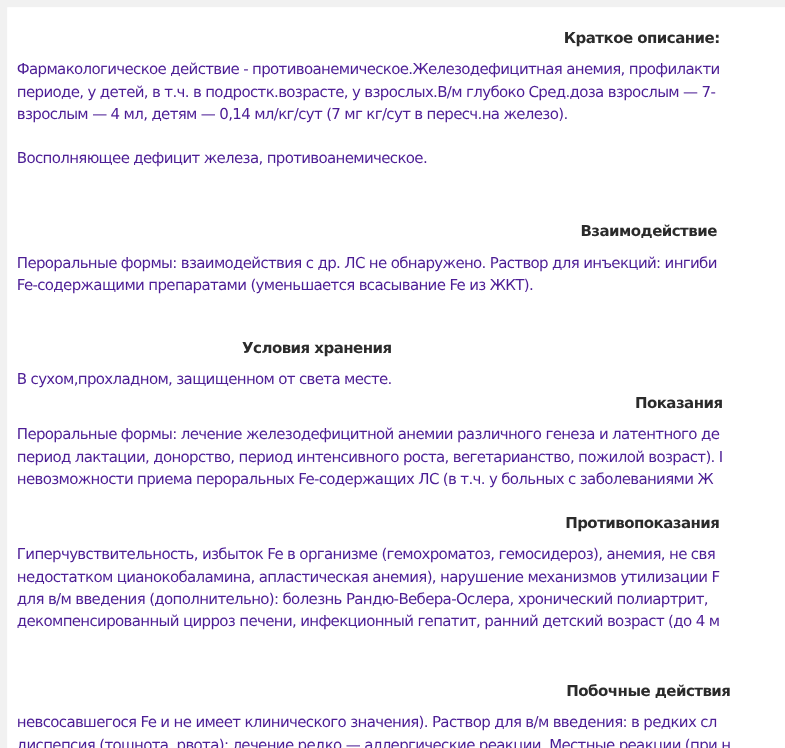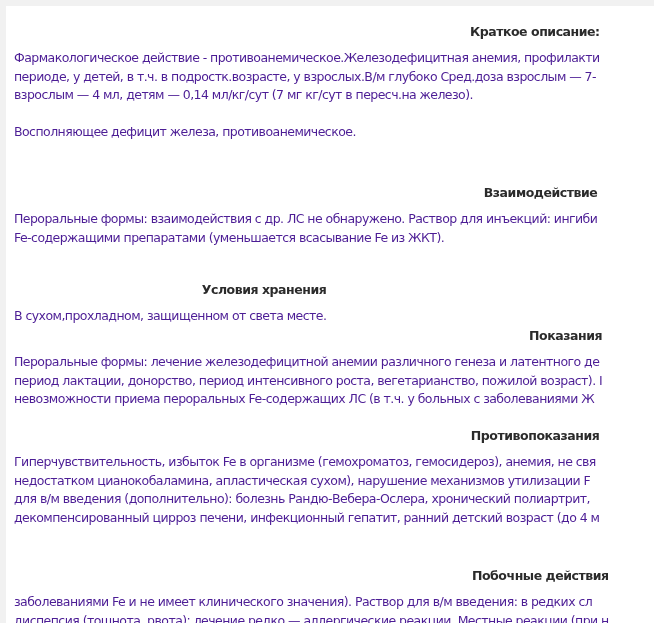--- a/index.html
+++ b/index.html
@@ -100,28 +100,28 @@
         <span class="line">Пероральные формы: лечение железодефицитной анемии различного генеза и латентного де</span>
         <span class="line">период лактации, донорство, период интенсивного роста, вегетарианство, пожилой возраст). I</span>
         <span class="line">невозможности приема пероральных Fe-содержащих ЛС (в т.ч. у больных с заболеваниями Ж</span>
       </div>
     </div>
 
     <div class="section s6">
       <div class="section-title">Противопоказания</div>
       <div class="section-body">
         <span class="line">Гиперчувствительность, избыток Fe в организме (гемохроматоз, гемосидероз), анемия, не свя</span>
-        <span class="line">недостатком цианокобаламина, апластическая сухом), нарушение механизмов утилизации F</span>
+        <span class="line">недостатком цианокобаламина, апластическая анемия), нарушение механизмов утилизации F</span>
         <span class="line">для в/м введения (дополнительно): болезнь Рандю-Вебера-Ослера, хронический полиартрит,</span>
         <span class="line">декомпенсированный цирроз печени, инфекционный гепатит, ранний детский возраст (до 4 м</span>
       </div>
     </div>
 
     <div class="section s7">
       <div class="section-title">Побочные действия</div>
       <div class="section-body">
-        <span class="line">заболеваниями Fe и не имеет клинического значения). Раствор для в/м введения: в редких сл</span>
+        <span class="line">невсосавшегося Fe и не имеет клинического значения). Раствор для в/м введения: в редких сл</span>
         <span class="line">диспепсия (тошнота, рвота); лечение редко — аллергические реакции. Местные реакции (при н</span>
       </div>
     </div>
 
   </div>
 </div>
 
 </body></html>

